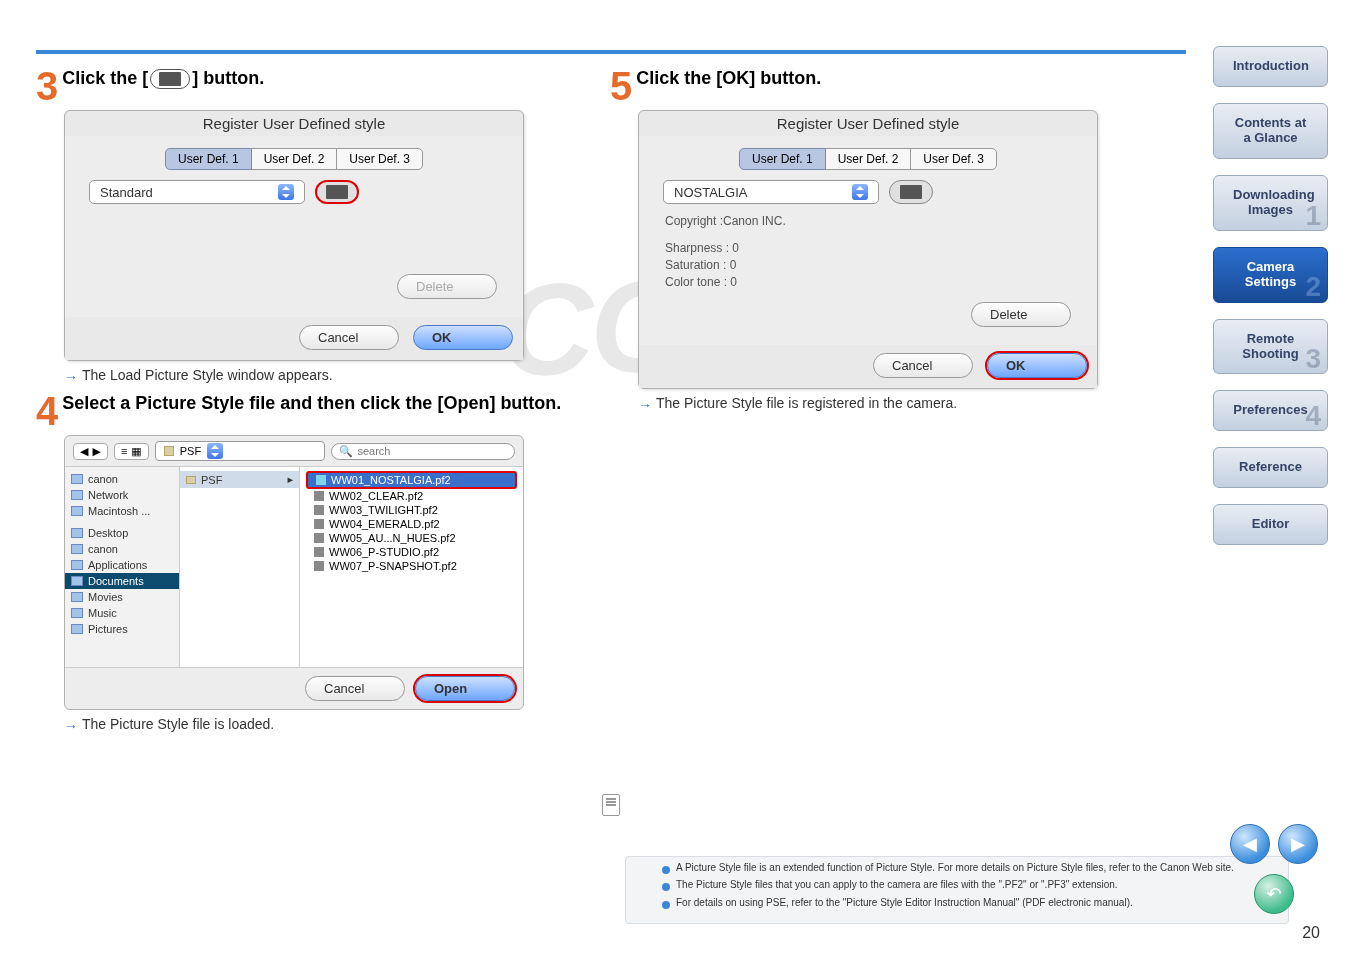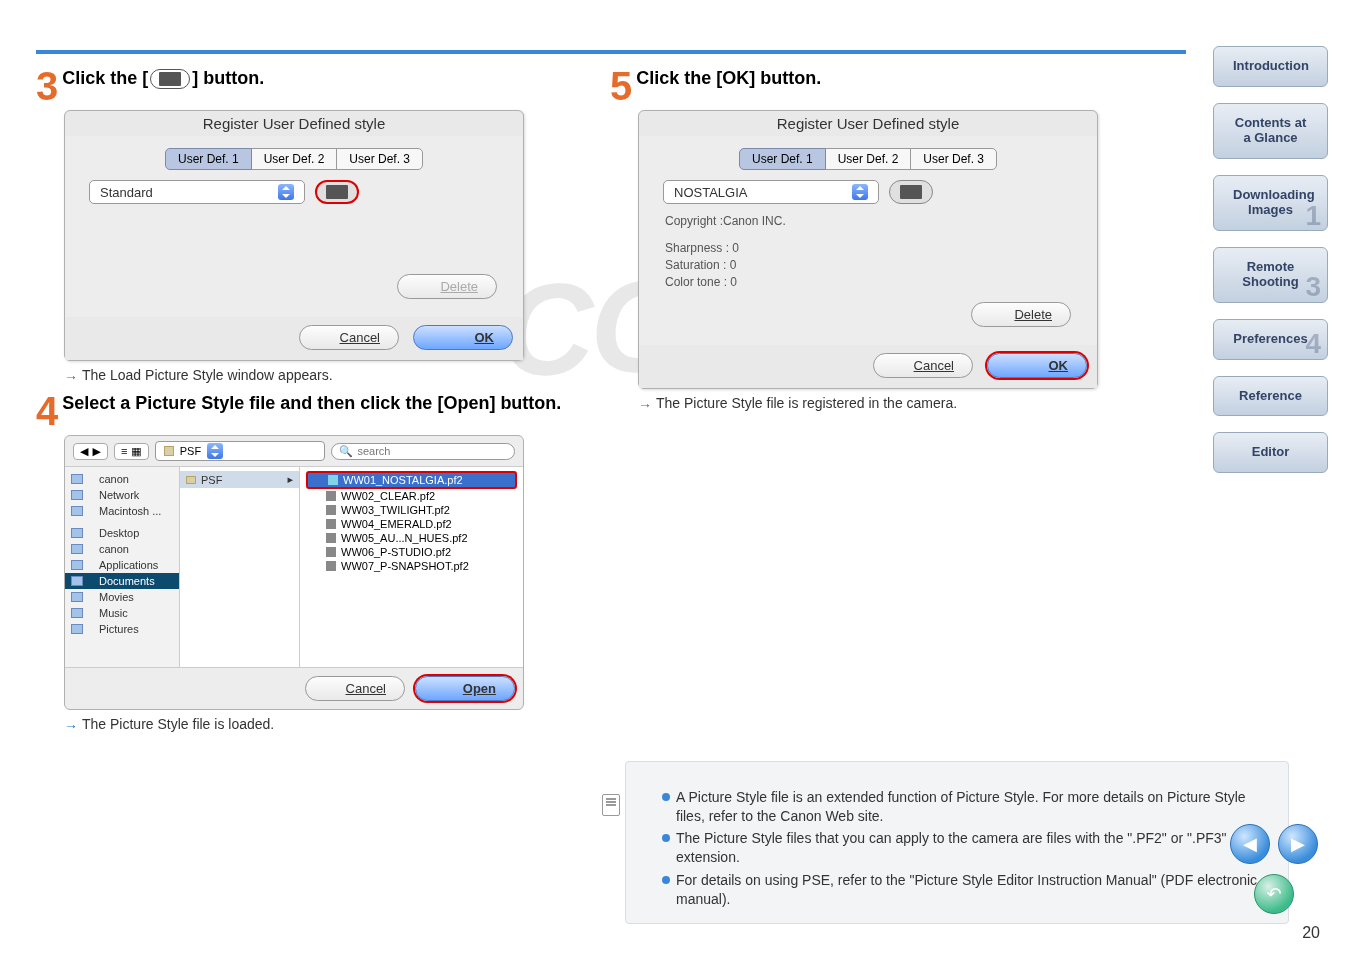--- a/index.html
+++ b/index.html
@@ -153,28 +153,27 @@
   }
   .btn-row {
     display: flex;
     justify-content: flex-end;
     gap: 14px;
     padding: 8px 10px 10px 10px;
     background: #e9e9e9;
   }
   .aqua-btn {
     min-width: 100px;
-    text-align: right;
+    text-align: left;
     font-size: 13px;
     padding: 4px 18px;
     border-radius: 14px;
     border: 1px solid #999;
     background: linear-gradient(#fdfdfd,#e9e9e9);
     color: #333;
-    text-decoration: underline;
   }
   .aqua-btn.primary {
     background: linear-gradient(#cde0ff,#6ea6ff);
     border-color: #4a79c8;
     font-weight: bold;
   }
   .aqua-btn.outlined { box-shadow: 0 0 0 2px #d00; }
   .aqua-btn.disabled { color: #aaa; }
   .arrow-note {
     margin-left: 28px;
@@ -247,21 +246,21 @@
     width: 115px;
     background: #f2f2f2;
     border-right: 1px solid #ccc;
     padding: 4px 0;
     overflow: hidden;
   }
   .sb-item {
     padding: 2px 6px;
     display: flex;
     align-items: center;
-    gap: 16px;
+    gap: 5px;
     white-space: nowrap;
     color: #333;
   }
   .sb-item.selected {
     background: #0c4a6e;
     color: #fff;
   }
   .sb-icon {
     width: 12px; height: 10px;
     background: #a4c3e8;
@@ -284,21 +283,21 @@
   .mid-item .ico { width: 10px; height: 8px; background: #d9cfa6; border: 1px solid #b8a566; margin-right: 5px; }
   .file-list {
     flex: 1;
     background: #fff;
     padding: 4px 6px;
   }
   .fl-item {
     display: flex;
     align-items: center;
     gap: 5px;
-    padding: 1px 20px;
+    padding: 1px 8px;
   }
   .fl-item.selected {
     background: #3a6fcc;
     color: #fff;
     border: 2px solid #d00;
     border-radius: 3px;
   }
   .fl-icon { width: 10px; height: 10px; background: #888; }
   .fl-icon.sel { background: #7fd4e8; }
   .file-footer {
@@ -384,22 +383,22 @@
   }
   
   .info-box {
     position: absolute;
     left: 625px;
     bottom: 30px;
     width: 664px;
     background: #f2f4f6;
     border: 1px solid #d8dde4;
     border-radius: 4px;
-    padding: 26px 12px 10px 36px;
-    font-size: 14px;
+    padding: 4px 12px 10px 36px;
+    font-size: 10px;
     color: #333;
     line-height: 1.35;
   }
   .info-icon {
     position: absolute;
     left: 602px;
     bottom: 138px;
     width: 18px; height: 22px;
     border: 1px solid #999;
     background: #fff;
@@ -664,20 +663,21 @@
 <div class="info-box">
   <div class="bullet-item">A Picture Style file is an extended function of Picture Style. For more details on Picture Style files, refer to the Canon Web site.</div>
   <div class="bullet-item">The Picture Style files that you can apply to the camera are files with the ".PF2" or ".PF3" extension.</div>
   <div class="bullet-item">For details on using PSE, refer to the "Picture Style Editor Instruction Manual" (PDF electronic manual).</div>
 </div>
 
 <div class="nav">
   <a class="nav-btn">Introduction</a>
   <a class="nav-btn">Contents at a Glance</a>
   <a class="nav-btn"><span>Downloading Images</span><span class="nav-watermark">1</span></a>
+  <a class="nav-btn selected"><span>Camera Settings</span><span class="nav-watermark" style="color:#bcd7ff">2</span></a>
   <a class="nav-btn"><span>Remote Shooting</span><span class="nav-watermark">3</span></a>
   <a class="nav-btn"><span>Preferences</span><span class="nav-watermark">4</span></a>
   <a class="nav-btn">Reference</a>
   <a class="nav-btn">Editor</a>
 </div>
 
 <div class="pager">
   <div class="pager-btn">◀</div>
   <div class="pager-btn">▶</div>
 </div>

